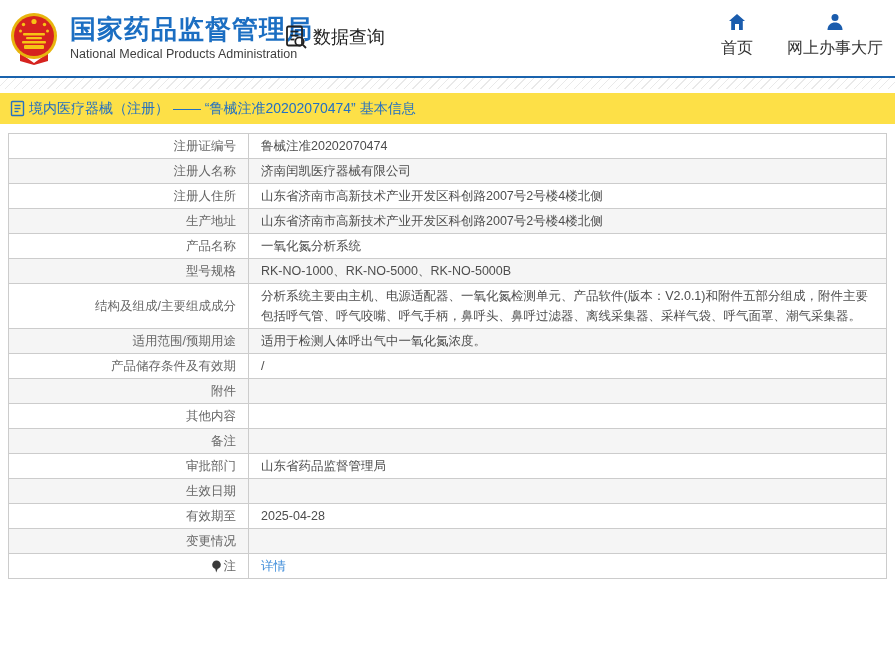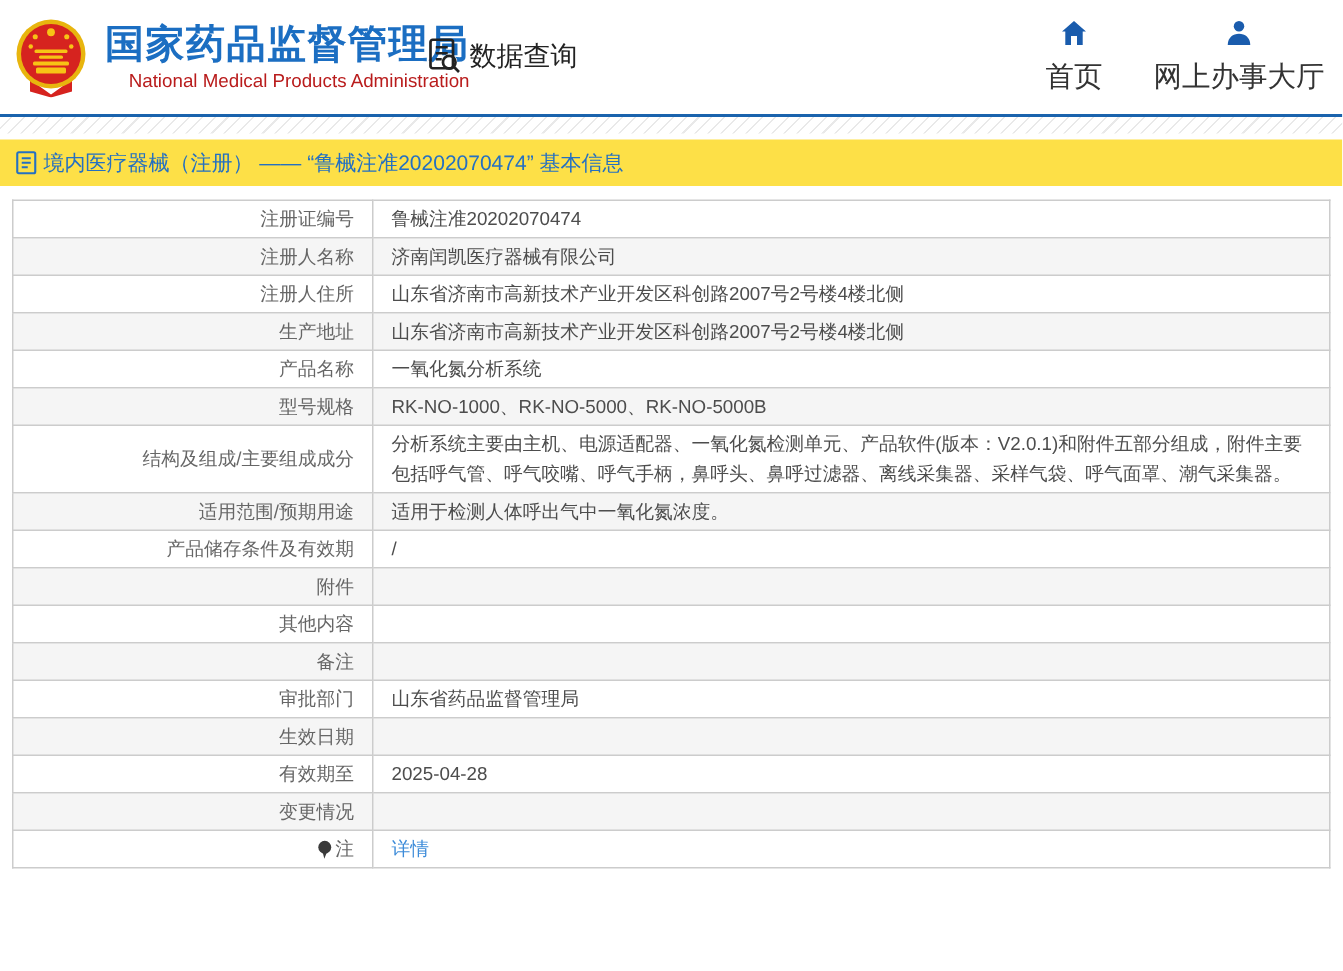--- a/index.html
+++ b/index.html
@@ -9,30 +9,30 @@
     font-family: "Liberation Sans", "DejaVu Sans", sans-serif;
   }
   .page { position: relative; width: 895px; height: 647px; overflow: hidden; background: #fff; }
 
   
   .site-header { position: relative; height: 76px; background: #fff; }
   .logo-area { position: absolute; left: 10px; top: 11px; display: flex; align-items: center; }
   .emblem { width: 48px; height: 54px; flex: 0 0 auto; }
   .org-names { margin-left: 12px; }
   .org-name-cn { color: #1b6ec2; font-size: 26px; font-weight: bold; letter-spacing: 1px; line-height: 1.15; }
-  .org-name-en { color: #b91c1c; font-size: 12.5px; margin-top: 3px; text-align: right; }
+  .org-name-en { color: #404040; font-size: 12.5px; margin-top: 3px; }
 
   .module-title { position: absolute; left: 283px; top: 24px; display: flex; align-items: center; }
   .module-title .mt-icon { width: 26px; height: 26px; margin-right: 4px; }
   .module-title .mt-text { font-size: 18px; color: #222; }
 
   .header-nav { position: absolute; right: 12px; top: 12px; display: flex; gap: 34px; }
   .nav-item { display: flex; flex-direction: column; align-items: center; text-decoration: none; cursor: pointer; }
   .nav-item svg { width: 20px; height: 20px; }
-  .nav-item .nav-label { font-size: 19px; color: #333; margin-top: 6px; }
+  .nav-item .nav-label { font-size: 16px; color: #333; margin-top: 6px; }
 
   .blue-line { height: 2px; background: #1a63ad; }
   .hatch-band {
     height: 11px;
     background: repeating-linear-gradient(135deg, #ffffff 0px, #ffffff 5px, #e9e9e9 5px, #e9e9e9 6px);
   }
 
   
   .breadcrumb-bar {
     margin-top: 4px;

